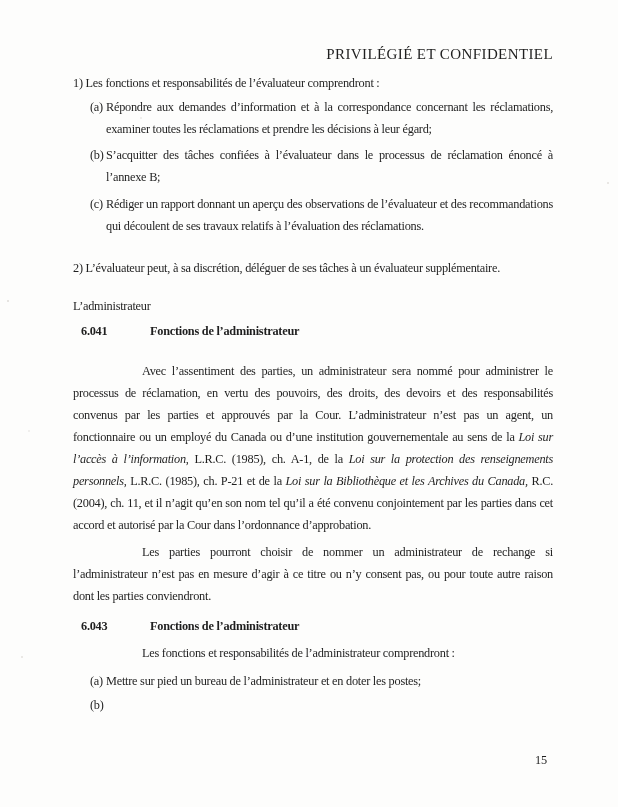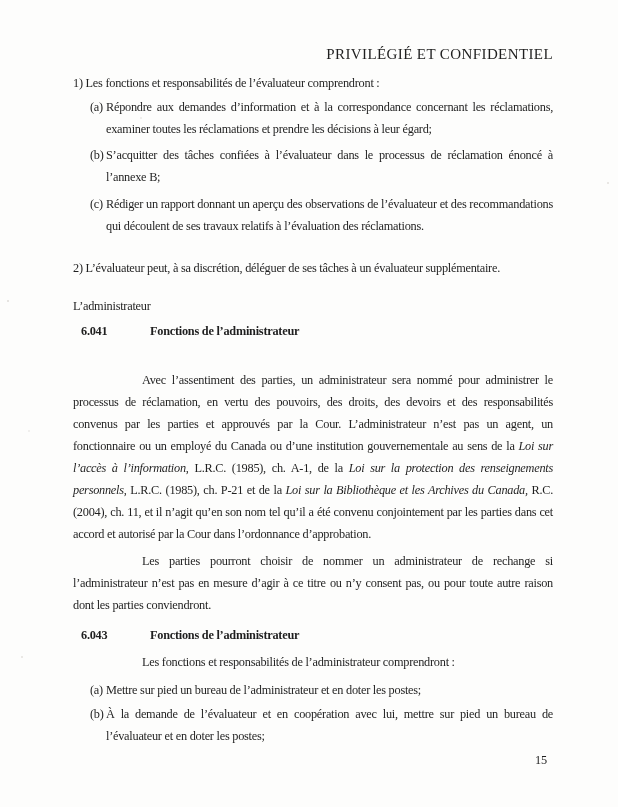--- a/index.html
+++ b/index.html
@@ -40,21 +40,21 @@
   .li-a1 { margin-top: 2px; }
   .li-b1 { margin-top: 4px; }
   .li-c1 { margin-top: 5px; }
   .admin-heading { margin: 16px 0 0 0; font-weight: normal; }
   .sec-head { font-weight: bold; }
   .sh1 { margin-top: 3px; }
   .sh2 { margin-top: 6px; }
   .sh3 { margin-top: 8px; }
   .sec-num { display: inline-block; width: 69px; margin-left: 8px; }
   .body { margin: 0; text-align: justify; text-indent: 69px; }
-  .body-1 { margin-top: 27px; }
+  .body-1 { margin-top: 18px; }
   .body-2 { margin-top: 5px; }
   .intro-line { margin: 5px 0 0 0; text-indent: 69px; }
   .li-a3 { margin-top: 6px; }
   .li-b3 { margin-top: 2px; }
   .page-num { position: absolute; left: 535px; top: 749px; }
   .law { font-style: italic; }
   .specks {
     position: absolute; left: 0; top: 0; width: 2px; height: 2px;
     background: transparent;
     box-shadow: 7px 300px 0 0 #e6e4e1, 21px 656px 0 0 #eae8e5,
@@ -108,19 +108,18 @@
 
     <p class="intro-line">Les fonctions et responsabilités de l’administrateur comprendront :</p>
 
     <div class="li li-a3">
       <span class="marker">(a)</span>
       <span>Mettre sur pied un bureau de l’administrateur et en doter les postes;</span>
     </div>
 
     <div class="li li-b3">
       <span class="marker">(b)</span>
-      <span>À la demande de l’évaluateur et en coopération avec lui, mettre sur pied un bureau de l’évaluateur et en doter les postes;</span>
     </div>
 
   </div>
 
   <div class="page-num">15</div>
 </div>
 
 </body></html>

